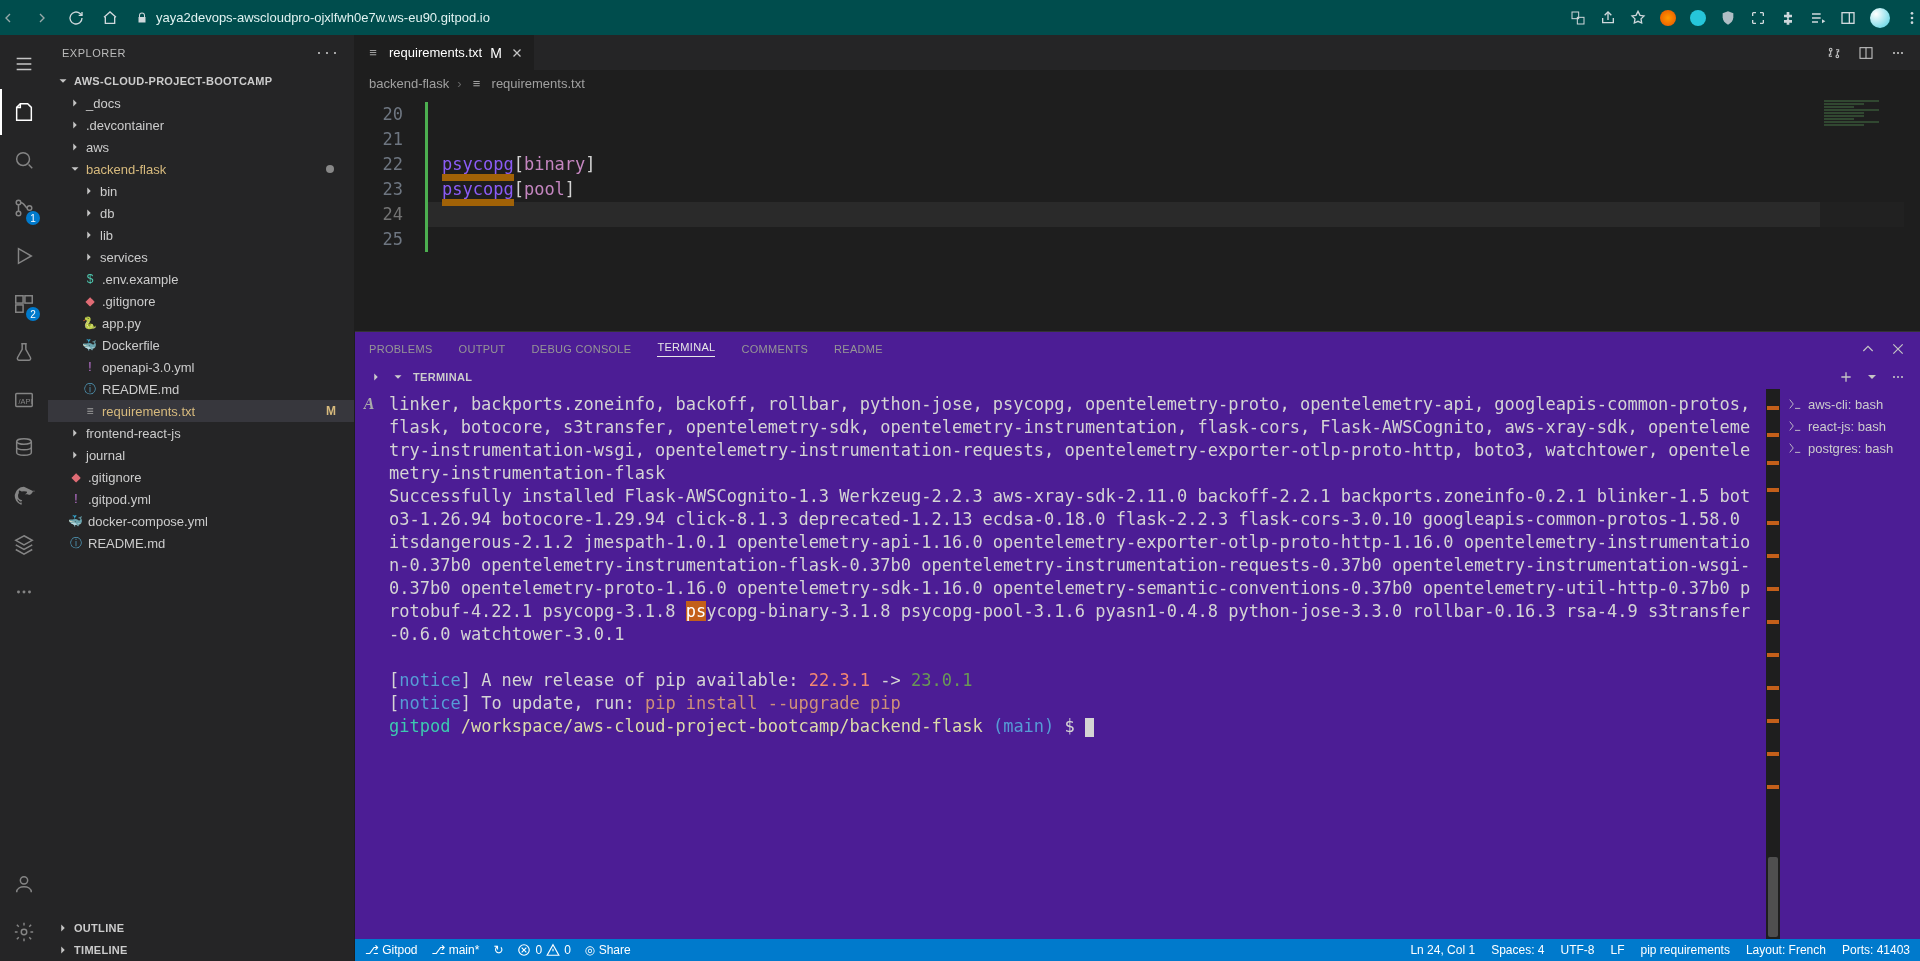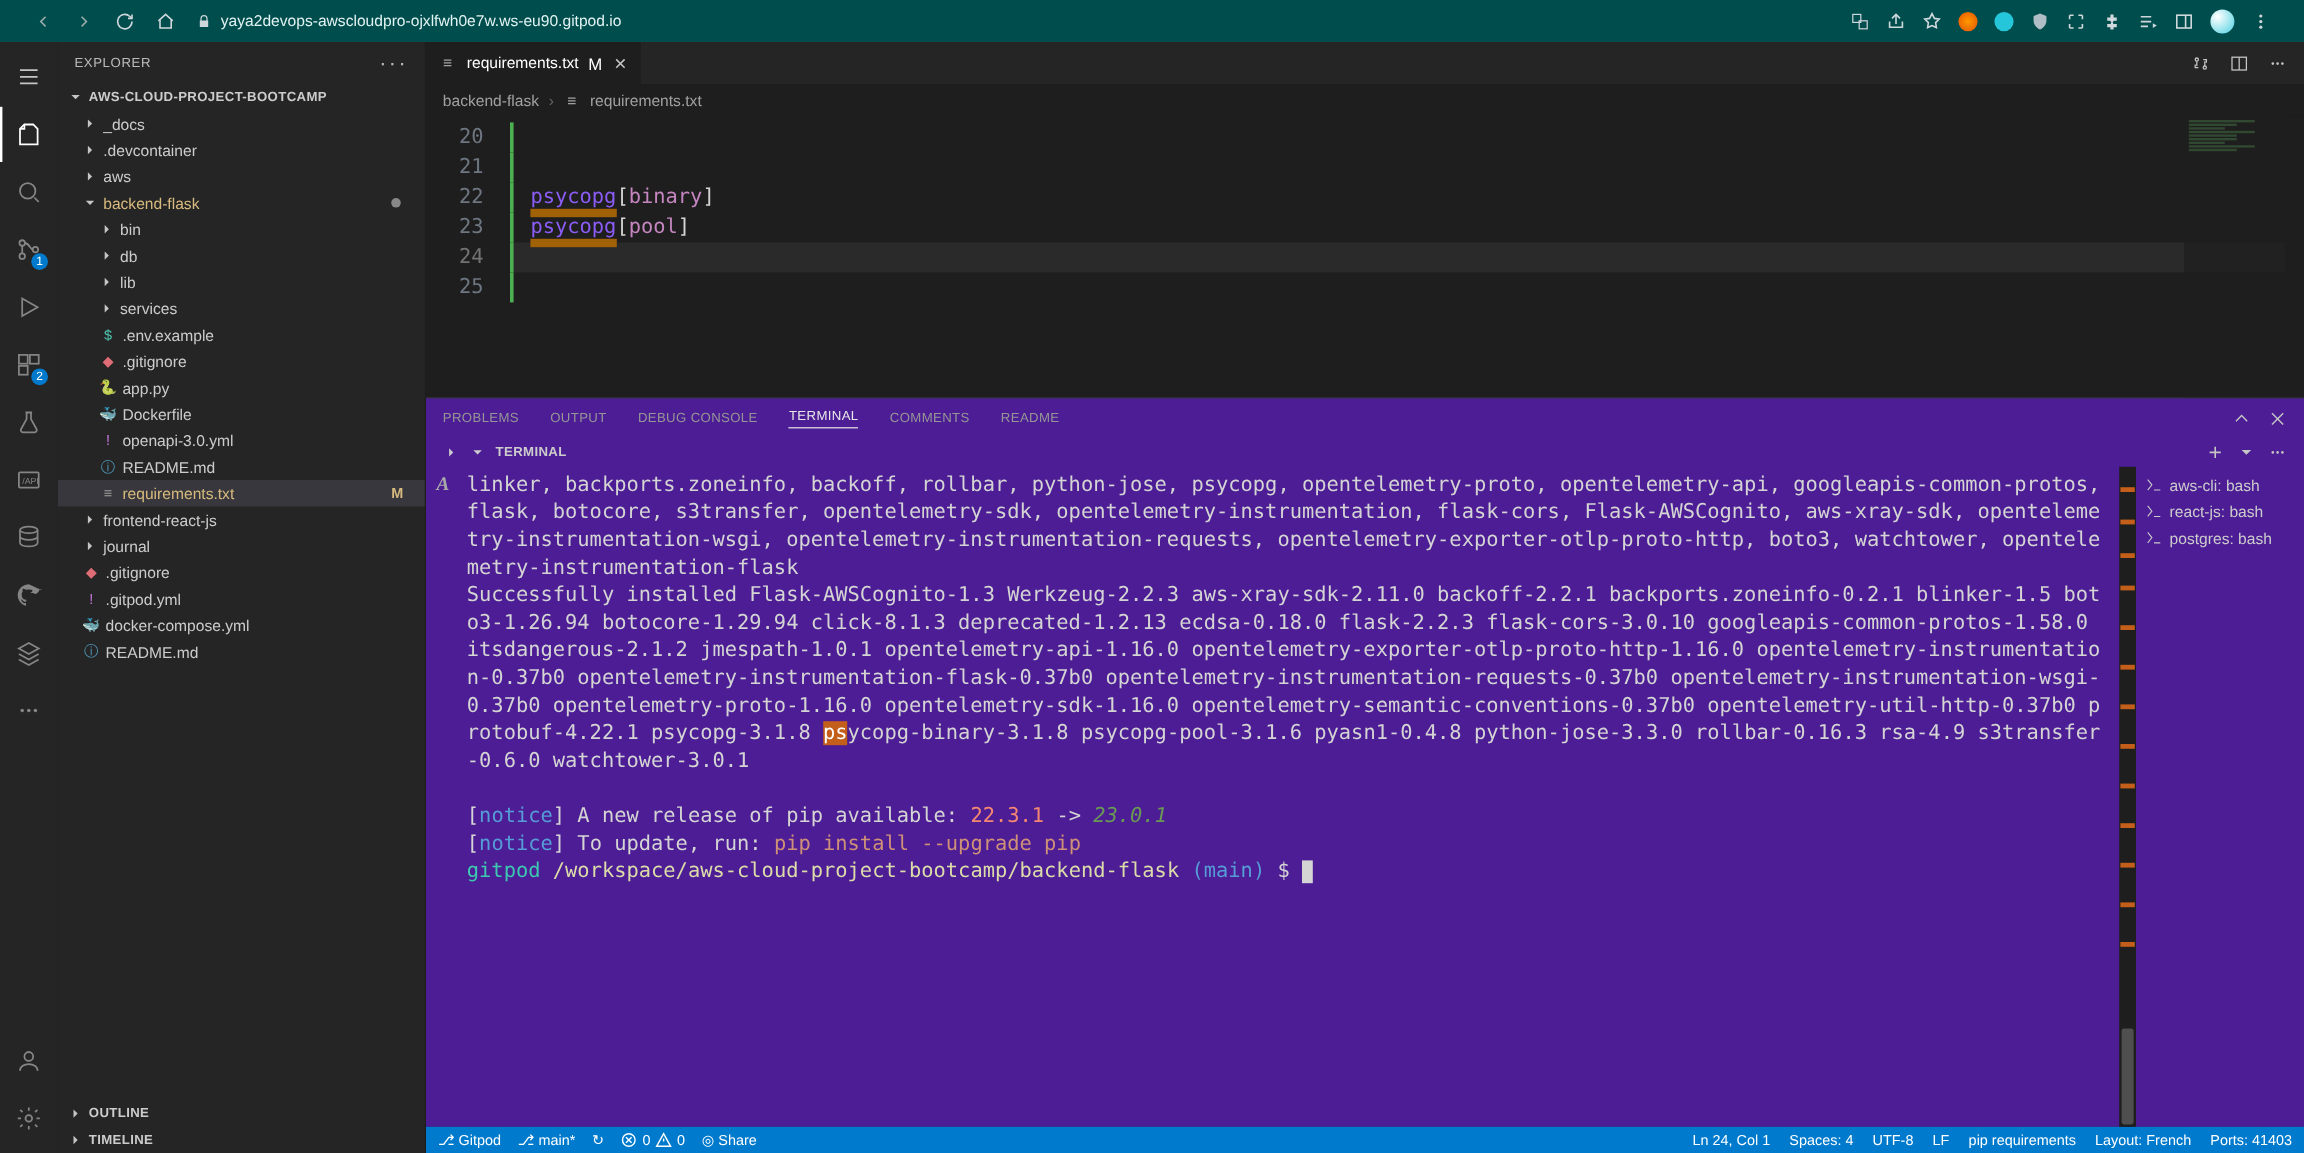--- a/index.html
+++ b/index.html
@@ -1,18 +1,18 @@
 <!DOCTYPE html>
 <html><head>
 <meta charset="utf-8">
 <style>
   * { margin:0; padding:0; box-sizing:border-box; }
   html,body { width:1920px; height:961px; font-family:"Segoe UI",Arial,sans-serif; background:#004d4d; overflow:hidden; color:#ccc; }
   
-  .browser-bar { height:35px; background:#004d4d; display:flex; align-items:center; padding:0 28px; gap:12px; color:#cfd8dc; }
+  .browser-bar { height:35px; background:#004d4d; display:flex; align-items:center; padding:0 0; gap:12px; color:#cfd8dc; }
   .browser-bar .nav-icons { display:flex; gap:18px; align-items:center; }
   .browser-bar .nav-icons span { width:16px; height:16px; display:inline-flex; align-items:center; justify-content:center; }
   .browser-bar .addr { flex:1; display:flex; align-items:center; gap:8px; font-size:13px; color:#e0f2f1; margin-left:6px; }
   .browser-bar .right-icons { display:flex; gap:14px; align-items:center; }
   .round-avatar { width:20px; height:20px; border-radius:50%; background:radial-gradient(circle at 30% 30%,#fff,#4dd0e1); }
   .lock { width:12px; height:12px; }
   svg { display:block; }
 
   
   .app { position:absolute; top:35px; left:0; right:0; bottom:0; background:#1e1e1e; display:flex; flex-direction:row; }
@@ -77,21 +77,21 @@
   .panel-tabs .pt-actions { margin-left:auto; display:flex; gap:14px; color:#c5c5c5; align-items:center; }
   .term-header { height:24px; display:flex; align-items:center; padding:0 14px; gap:8px; font-size:11px; color:#ccc; font-weight:700; letter-spacing:.3px;}
   .term-header .chev { width:14px;height:14px;display:inline-flex;align-items:center;justify-content:center;color:#ccc; }
   .term-header .right-spawn { margin-left:auto; display:flex; gap:10px; color:#c5c5c5; }
   .term-body { flex:1; display:flex; min-height:0; }
   .term-left-strip { width:28px; display:flex; flex-direction:column; align-items:center; padding-top:6px; color:#888; gap:6px; }
   .term-left-strip .A { font-family:serif; font-style:italic; font-weight:bold; font-size:16px; color:#aaa;}
   .term-output { flex:1; font-family:Consolas,monospace; font-size:17px; line-height:23px; color:#d4d4d4; padding:4px 6px; overflow:hidden; position:relative; }
   .term-output .highlight-mark { background:#c35f1a; color:#fff; }
   .term-output .version-old { color:#f48771; }
-  .term-output .version-new { color:#6A9955;font-style:italic; }
+  .term-output .version-new { color:#6A9955; }
   .term-output .cmd { color:#ce9178; }
   .term-output .notice { color:#569cd6; }
   .term-output .prompt-user { color:#3dc9b0; }
   .term-output .prompt-path { color:#dcdcaa; }
   .term-output .branch { color:#569cd6; }
   .term-output .cursor { display:inline-block; width:9px; height:19px; background:#d4d4d4; vertical-align:middle; }
   .term-scroll-track { width:14px; background:#1e1e1e; position:relative; }
   .term-scroll-track .marks { position:absolute; inset:0; }
   .term-scroll-track .mark { position:absolute; left:1px; right:1px; height:4px; background:#c35f1a; }
   .term-scroll-thumb { position:absolute; left:2px; right:2px; bottom:2px; height:80px; background:#4f4f4f; border-radius:2px; }

